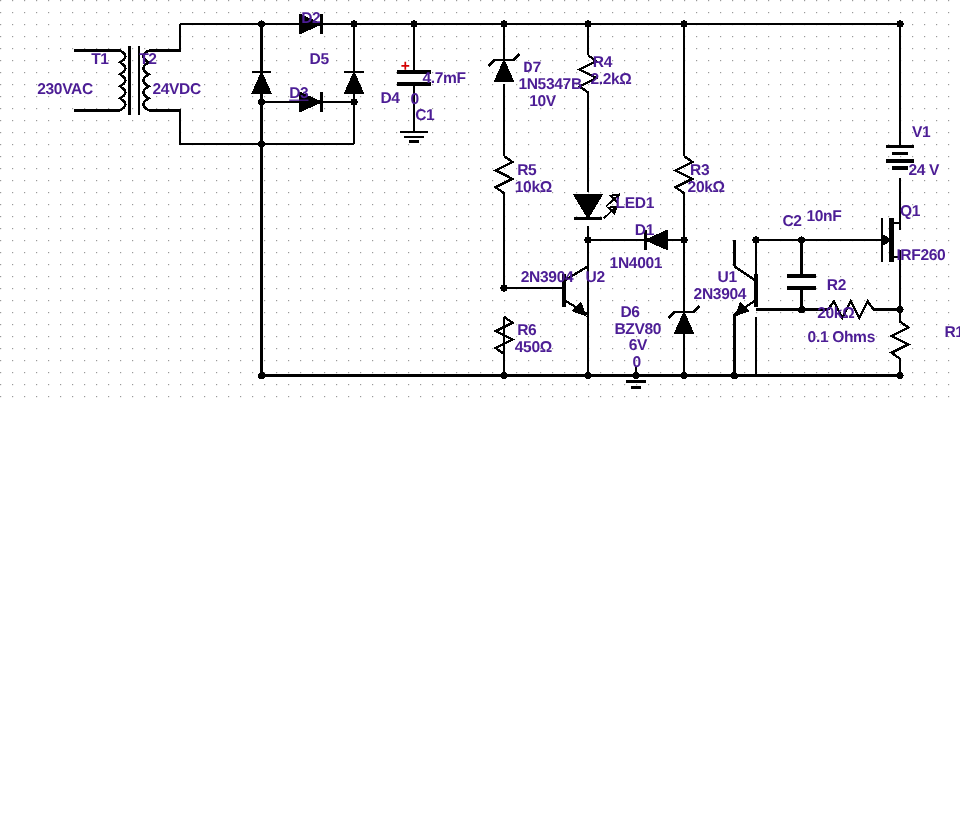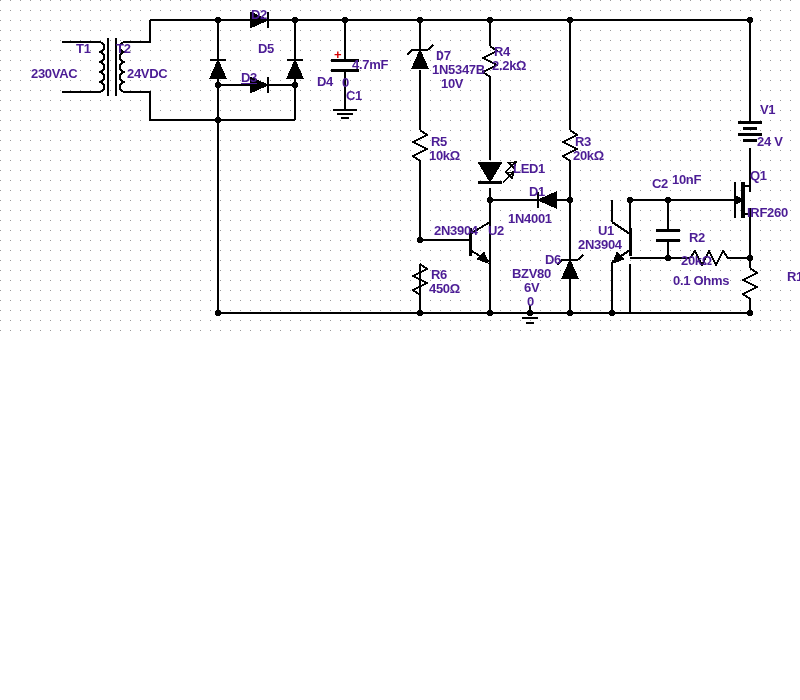--- a/index.html
+++ b/index.html
@@ -310,21 +310,21 @@
       <div class="lbl" style="left: 573px; top: 149px;">20kΩ</div>
       <div class="lbl" style="left: 513px; top: 162px;">LED1</div>
       <div class="lbl" style="left: 529px; top: 185px;">D1</div>
       <div class="lbl" style="left: 508px; top: 212px;">1N4001</div>
       <div class="lbl" style="left: 488px; top: 224px;">U2</div>
       <div class="lbl" style="left: 434px; top: 224px;">2N3904</div>
       <div class="lbl" style="left: 598px; top: 224px;">U1</div>
       <div class="lbl" style="left: 578px; top: 238px;">2N3904</div>
       <div class="lbl" style="left: 431px; top: 268px;">R6</div>
       <div class="lbl" style="left: 429px; top: 282px;">450Ω</div>
-      <div class="lbl" style="left: 517px; top: 253px; margin-left: 28px;">D6</div>
+      <div class="lbl" style="left: 517px; top: 253px;">D6</div>
       <div class="lbl" style="left: 512px; top: 267px;">BZV80</div>
       <div class="lbl" style="left: 524px; top: 281px;">6V</div>
       <div class="lbl" style="left: 527px; top: 295px;">0</div>
       <div class="lbl" style="left: 652px; top: 177px;">C2</div>
       <div class="lbl" style="left: 672px; top: 173px;">10nF</div>
       <div class="lbl" style="left: 689px; top: 231px;">R2</div>
       <div class="lbl" style="left: 681px; top: 254px;">20kΩ</div>
       <div class="lbl" style="left: 673px; top: 274px;">0.1 Ohms</div>
       <div class="lbl" style="left: 787px; top: 270px; text-align: right;">R1</div>
       <div class="lbl" style="left: 760px; top: 103px;">V1</div>

